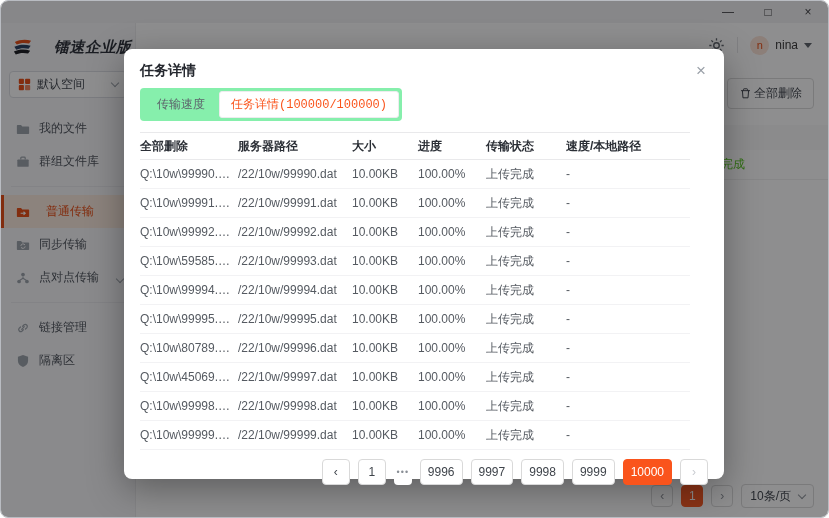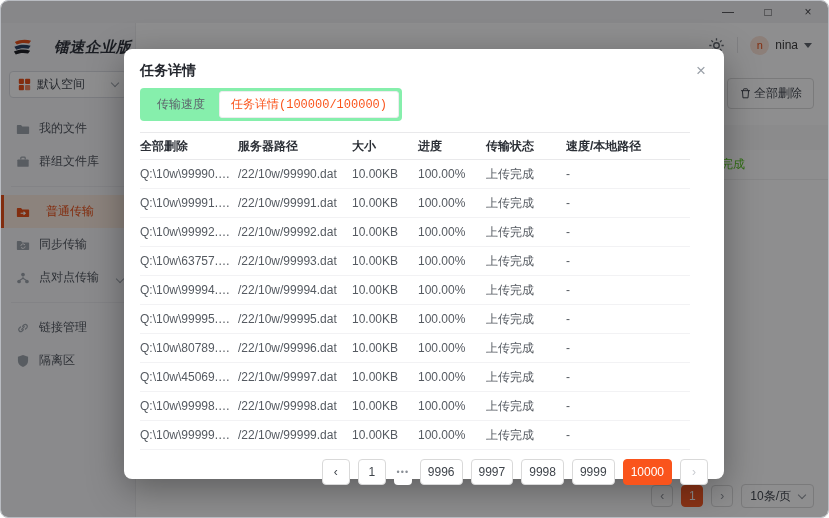--- a/index.html
+++ b/index.html
@@ -286,21 +286,21 @@
   </tr>
           <tr>
     <td>Q:\10w\99992.dat</td>
     <td>/22/10w/99992.dat</td>
     <td>10.00KB</td>
     <td>100.00%</td>
     <td>上传完成</td>
     <td>-</td>
   </tr>
           <tr>
-    <td>Q:\10w\63757.dat</td>
+    <td>Q:\10w\59585.dat</td>
     <td>/22/10w/99993.dat</td>
     <td>10.00KB</td>
     <td>100.00%</td>
     <td>上传完成</td>
     <td>-</td>
   </tr>
           <tr>
     <td>Q:\10w\99994.dat</td>
     <td>/22/10w/99994.dat</td>
     <td>10.00KB</td>

